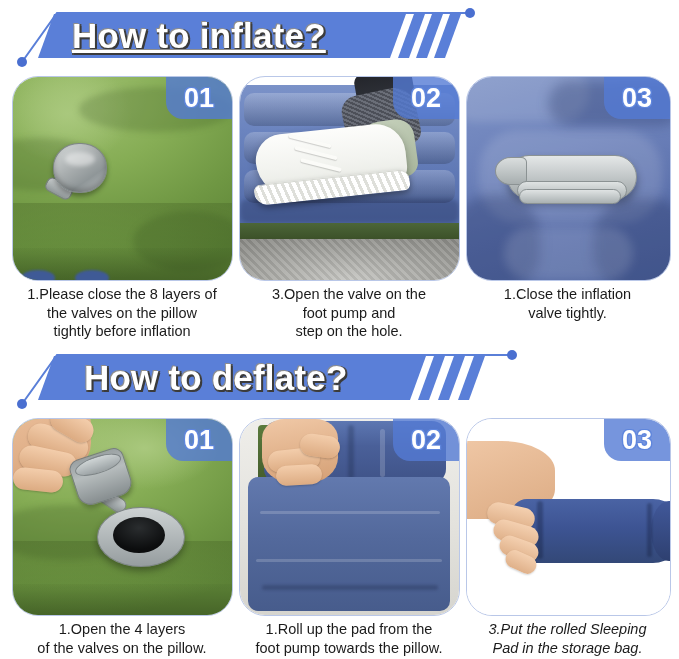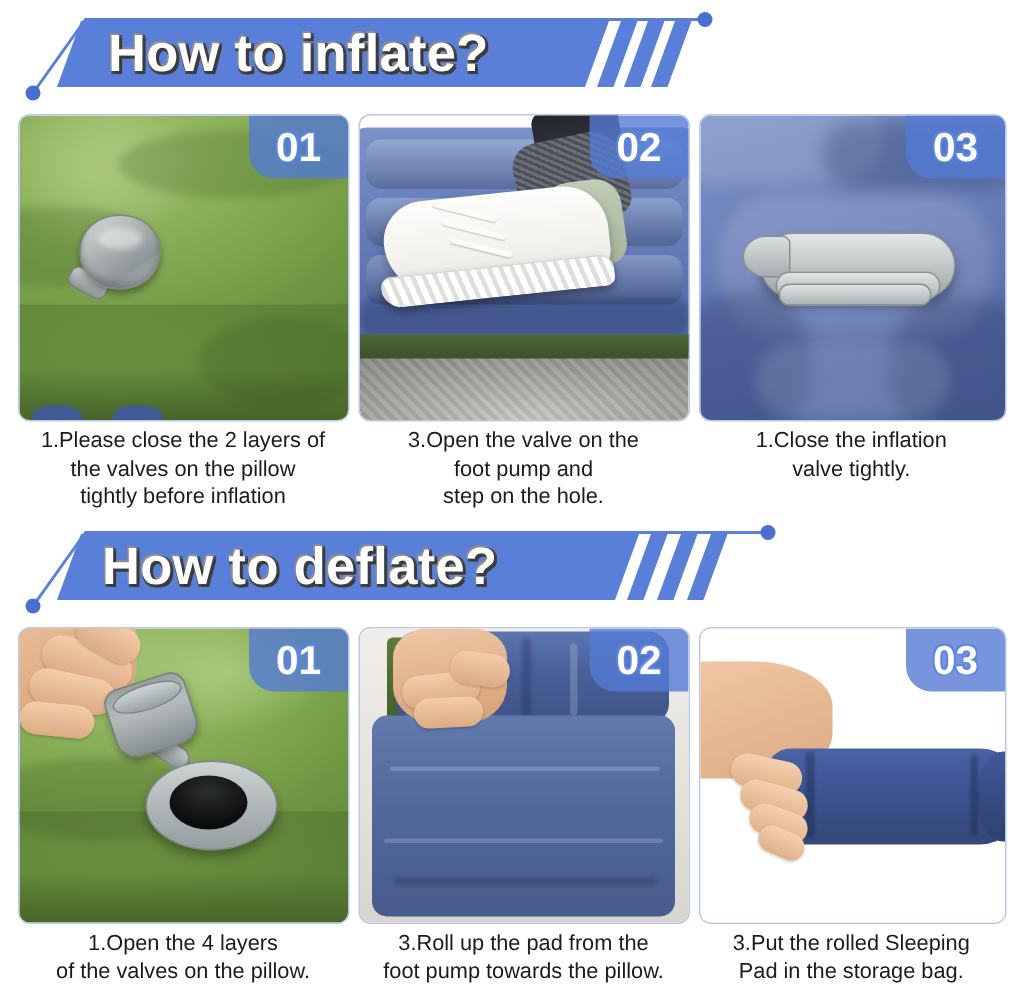--- a/index.html
+++ b/index.html
@@ -40,21 +40,21 @@
       -1px -1px 0 #8e8e8e;
     white-space:nowrap;
   }
 
   
   .row{position:relative;}
   .card{
     position:absolute;
     background:#ffffff;
     border:1.4px solid #b9c7e8;
-    border-radius:8px;
+    border-radius:26px;
     overflow:hidden;
     text-align:center;
   }
   .photo{position:absolute;inset:0;overflow:hidden;}
   .badge{
     position:absolute;top:0;right:0;
     width:66px;height:42px;
     background:rgba(84,122,212,.80);
     border-bottom-left-radius:17px;
     display:flex;align-items:center;justify-content:center;
@@ -226,42 +226,42 @@
   <div class="banner" style="position:absolute;left:0;top:0;width:679px;height:70px;">
     <svg class="outline" viewBox="0 0 679 70">
       <polyline points="22,62 57,13 470,13" fill="none" stroke="#5a7fd8" stroke-width="2"></polyline>
       <circle cx="22" cy="62" r="5" fill="#4a6fd0"></circle>
       <circle cx="470" cy="13" r="5" fill="#4a6fd0"></circle>
     </svg>
     <div class="plate" style="left:46px;width:352px;"></div>
     <div class="slash" style="left:406px;"></div>
     <div class="slash" style="left:424px;"></div>
     <div class="slash" style="left:442px;"></div>
-    <div class="title" style="left:72px;">How to inflate?</div>
+    <div class="title" style="left:72px;text-decoration:underline;">How to inflate?</div>
   </div>
 
   <div class="row" style="position:absolute;left:0;top:0;width:679px;height:340px;">
 
     <div class="card" style="left:12px;top:76px;width:219px;height:203px;">
       <div class="photo">
         <div class="ph g-bg"></div>
         <div class="ph g-shade1"></div>
         <div class="ph g-fold" style="left:-18%;top:30%;width:60%;height:26%;"></div>
         <div class="ph g-fold" style="left:30%;top:5%;width:70%;height:22%;"></div>
         <div class="ph g-crease"></div>
         <div class="ph g-fold" style="left:55%;top:66%;width:52%;height:30%;"></div>
         <div class="ph g-bottom"></div>
         <div class="g-blue" style="left:8px;"></div>
         <div class="g-blue" style="left:62px;"></div>
         <div class="valve-tab" style="left:32px;top:104px;"></div>
         <div class="valve-cap" style="left:40px;top:66px;"></div>
       </div>
       <div class="badge">01</div>
     </div>
-    <div class="cap" style="left:6px;top:285px;width:232px;">1.Please close the 2 layers of
+    <div class="cap" style="left:6px;top:285px;width:232px;">1.Please close the 8 layers of
 the valves on the pillow
 tightly before inflation</div>
 
     <div class="card" style="left:239px;top:76px;width:219px;height:203px;">
       <div class="photo">
         <div class="ph b-ground"></div>
         <div class="ph b-ground2"></div>
         <div class="ph b-pad"></div>
         <div class="ph b-baff" style="left:2%;top:8%;width:96%;height:16%;"></div>
         <div class="ph b-baff" style="left:2%;top:27%;width:96%;height:16%;"></div>
@@ -306,21 +306,21 @@
   <div class="banner" style="position:absolute;left:0;top:342px;width:679px;height:70px;">
     <svg class="outline" viewBox="0 0 679 70">
       <polyline points="22,62 57,13 512,13" fill="none" stroke="#5a7fd8" stroke-width="2"></polyline>
       <circle cx="22" cy="62" r="5" fill="#4a6fd0"></circle>
       <circle cx="512" cy="13" r="5" fill="#4a6fd0"></circle>
     </svg>
     <div class="plate" style="left:46px;width:372px;"></div>
     <div class="slash" style="left:426px;"></div>
     <div class="slash" style="left:446px;"></div>
     <div class="slash" style="left:466px;"></div>
-    <div class="title" style="left:68px;">How to deflate?</div>
+    <div class="title" style="left:84px;">How to deflate?</div>
   </div>
 
   <div class="row" style="position:absolute;left:0;top:342px;width:679px;height:317px;">
 
     <div class="card" style="left:12px;top:76px;width:219px;height:196px;">
       <div class="photo">
         <div class="ph g-bg"></div>
         <div class="ph g-shade1" style="left:20%;top:-10%;width:80%;height:50%;"></div>
         <div class="ph g-fold" style="left:-10%;top:44%;width:70%;height:28%;"></div>
         <div class="ph g-crease"></div>
@@ -352,35 +352,35 @@
         <div class="r-crease" style="left:20px;top:92px;width:180px;height:3px;"></div>
         <div class="r-crease" style="left:16px;top:140px;width:186px;height:3px;"></div>
         <div class="r-creased" style="left:22px;top:166px;width:176px;height:5px;"></div>
         <div class="r-hand" style="left:22px;top:0px;width:76px;height:64px;"></div>
         <div class="h-finger" style="left:28px;top:30px;width:52px;height:22px;transform:rotate(-6deg);"></div>
         <div class="h-finger" style="left:36px;top:46px;width:46px;height:20px;transform:rotate(-3deg);"></div>
         <div class="h-finger" style="left:60px;top:16px;width:40px;height:22px;transform:rotate(8deg);"></div>
       </div>
       <div class="badge">02</div>
     </div>
-    <div class="cap" style="left:234px;top:278px;width:230px;">3.Roll up the pad from the
+    <div class="cap" style="left:234px;top:278px;width:230px;">1.Roll up the pad from the
 foot pump towards the pillow.</div>
 
     <div class="card" style="left:466px;top:76px;width:203px;height:196px;">
       <div class="photo">
         <div class="ph s-bg"></div>
         <div class="s-arm" style="left:-52px;top:22px;width:140px;height:78px;"></div>
         <div class="s-bag" style="left:44px;top:80px;width:172px;height:64px;"></div>
         <div class="s-end" style="left:184px;top:82px;width:36px;height:60px;"></div>
         <div class="s-gather" style="left:70px;top:82px;width:6px;height:58px;"></div>
         <div class="s-gather" style="left:180px;top:84px;width:5px;height:54px;"></div>
         <div class="s-finger" style="left:20px;top:86px;width:48px;height:22px;transform:rotate(12deg);"></div>
         <div class="s-finger" style="left:26px;top:104px;width:46px;height:21px;transform:rotate(16deg);"></div>
         <div class="s-finger" style="left:32px;top:120px;width:40px;height:20px;transform:rotate(20deg);"></div>
         <div class="s-finger" style="left:38px;top:134px;width:32px;height:18px;transform:rotate(24deg);"></div>
       </div>
       <div class="badge">03</div>
     </div>
-    <div class="cap" style="left:460px;top:278px;width:215px;">3.Put the rolled Sleeping
+    <div class="cap" style="left:460px;top:278px;width:215px;font-style:italic;">3.Put the rolled Sleeping
 Pad in the storage bag.</div>
   </div>
 
 </div>
 
 </body></html>

